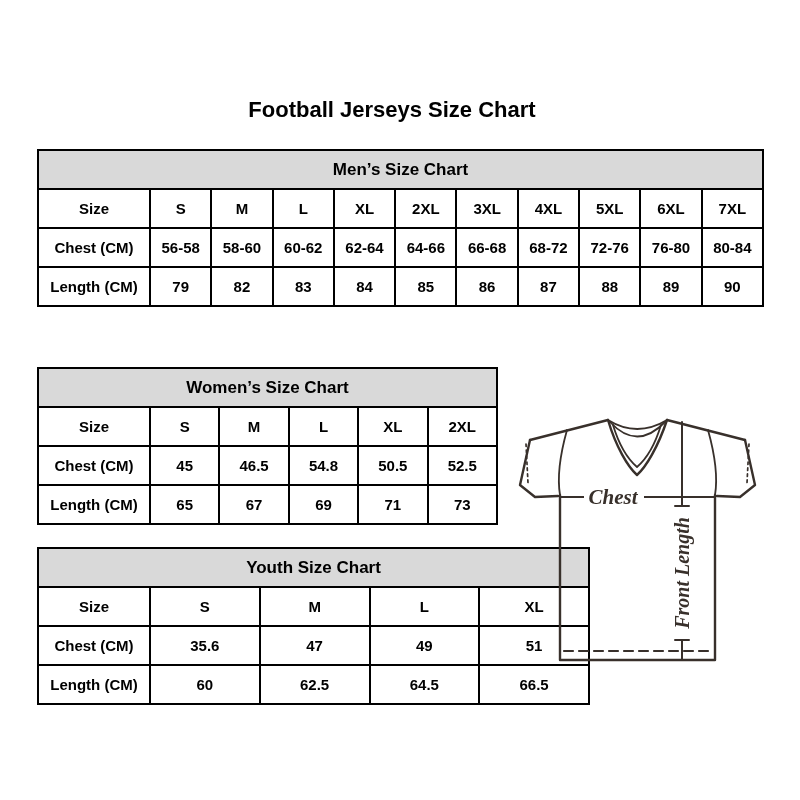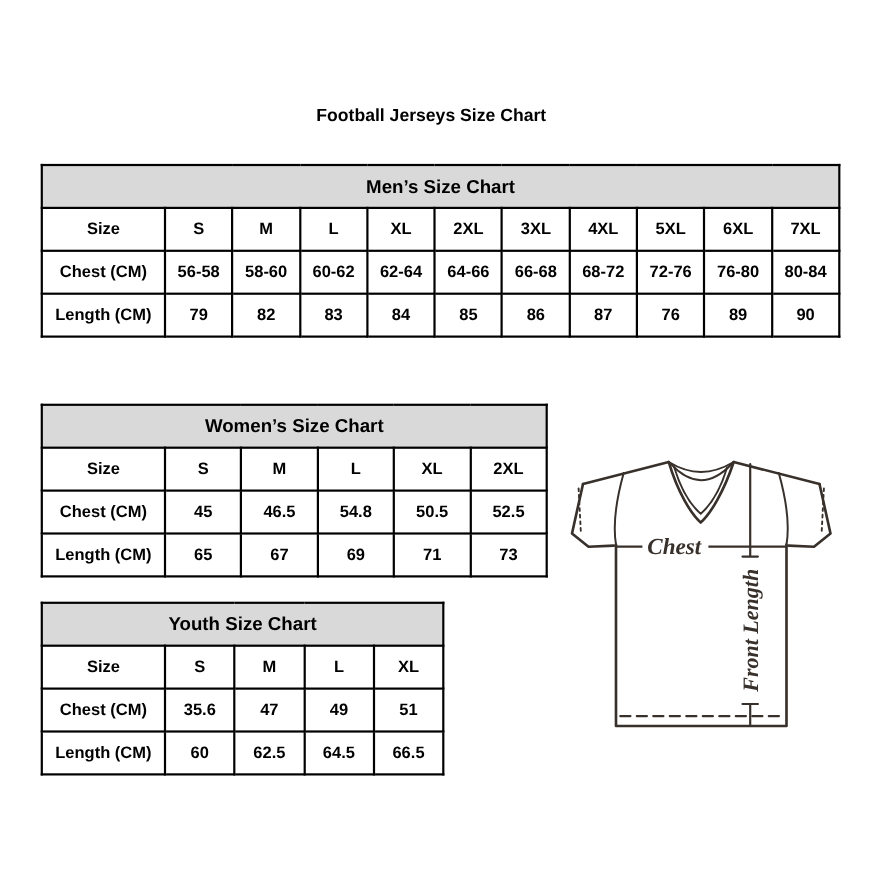--- a/index.html
+++ b/index.html
@@ -15,21 +15,21 @@
     font-family: "Liberation Sans", sans-serif;
     overflow: hidden;
   }
   .title {
     position: absolute;
     top: 97px;
     left: 0;
     width: 784px;
     margin: 0;
     text-align: center;
-    font-size: 16px;
+    font-size: 22px;
     font-weight: bold;
     color: #000000;
   }
   table.size-table {
     position: absolute;
     border-collapse: collapse;
     table-layout: fixed;
     background: #ffffff;
   }
   table.size-table th,
@@ -44,21 +44,21 @@
     height: 37px;
     overflow: hidden;
     white-space: nowrap;
   }
   table.size-table th.tbl-title {
     background: #d9d9d9;
     font-size: 17px;
   }
   .mens   { left: 37px; top: 149px; width: 727px; }
   .womens { left: 37px; top: 367px; width: 461px; border-radius: 12px; }
-  .youth  { left: 37px; top: 547px; width: 367px; }
+  .youth  { left: 37px; top: 547px; width: 553px; }
   col.c-label { width: 112px; }
   .jersey {
     position: absolute;
     left: 500px;
     top: 395px;
     width: 275px;
     height: 290px;
   }
   .jersey path, .jersey line, .jersey polyline {
     fill: none;
@@ -133,21 +133,21 @@
       </tr>
       <tr>
         <td>Length (CM)</td>
         <td>79</td>
         <td>82</td>
         <td>83</td>
         <td>84</td>
         <td>85</td>
         <td>86</td>
         <td>87</td>
-        <td>76</td>
+        <td>88</td>
         <td>89</td>
         <td>90</td>
       </tr>
     </tbody>
   </table>
 
   <table class="size-table womens">
     <colgroup>
       <col class="c-label">
         <col>

